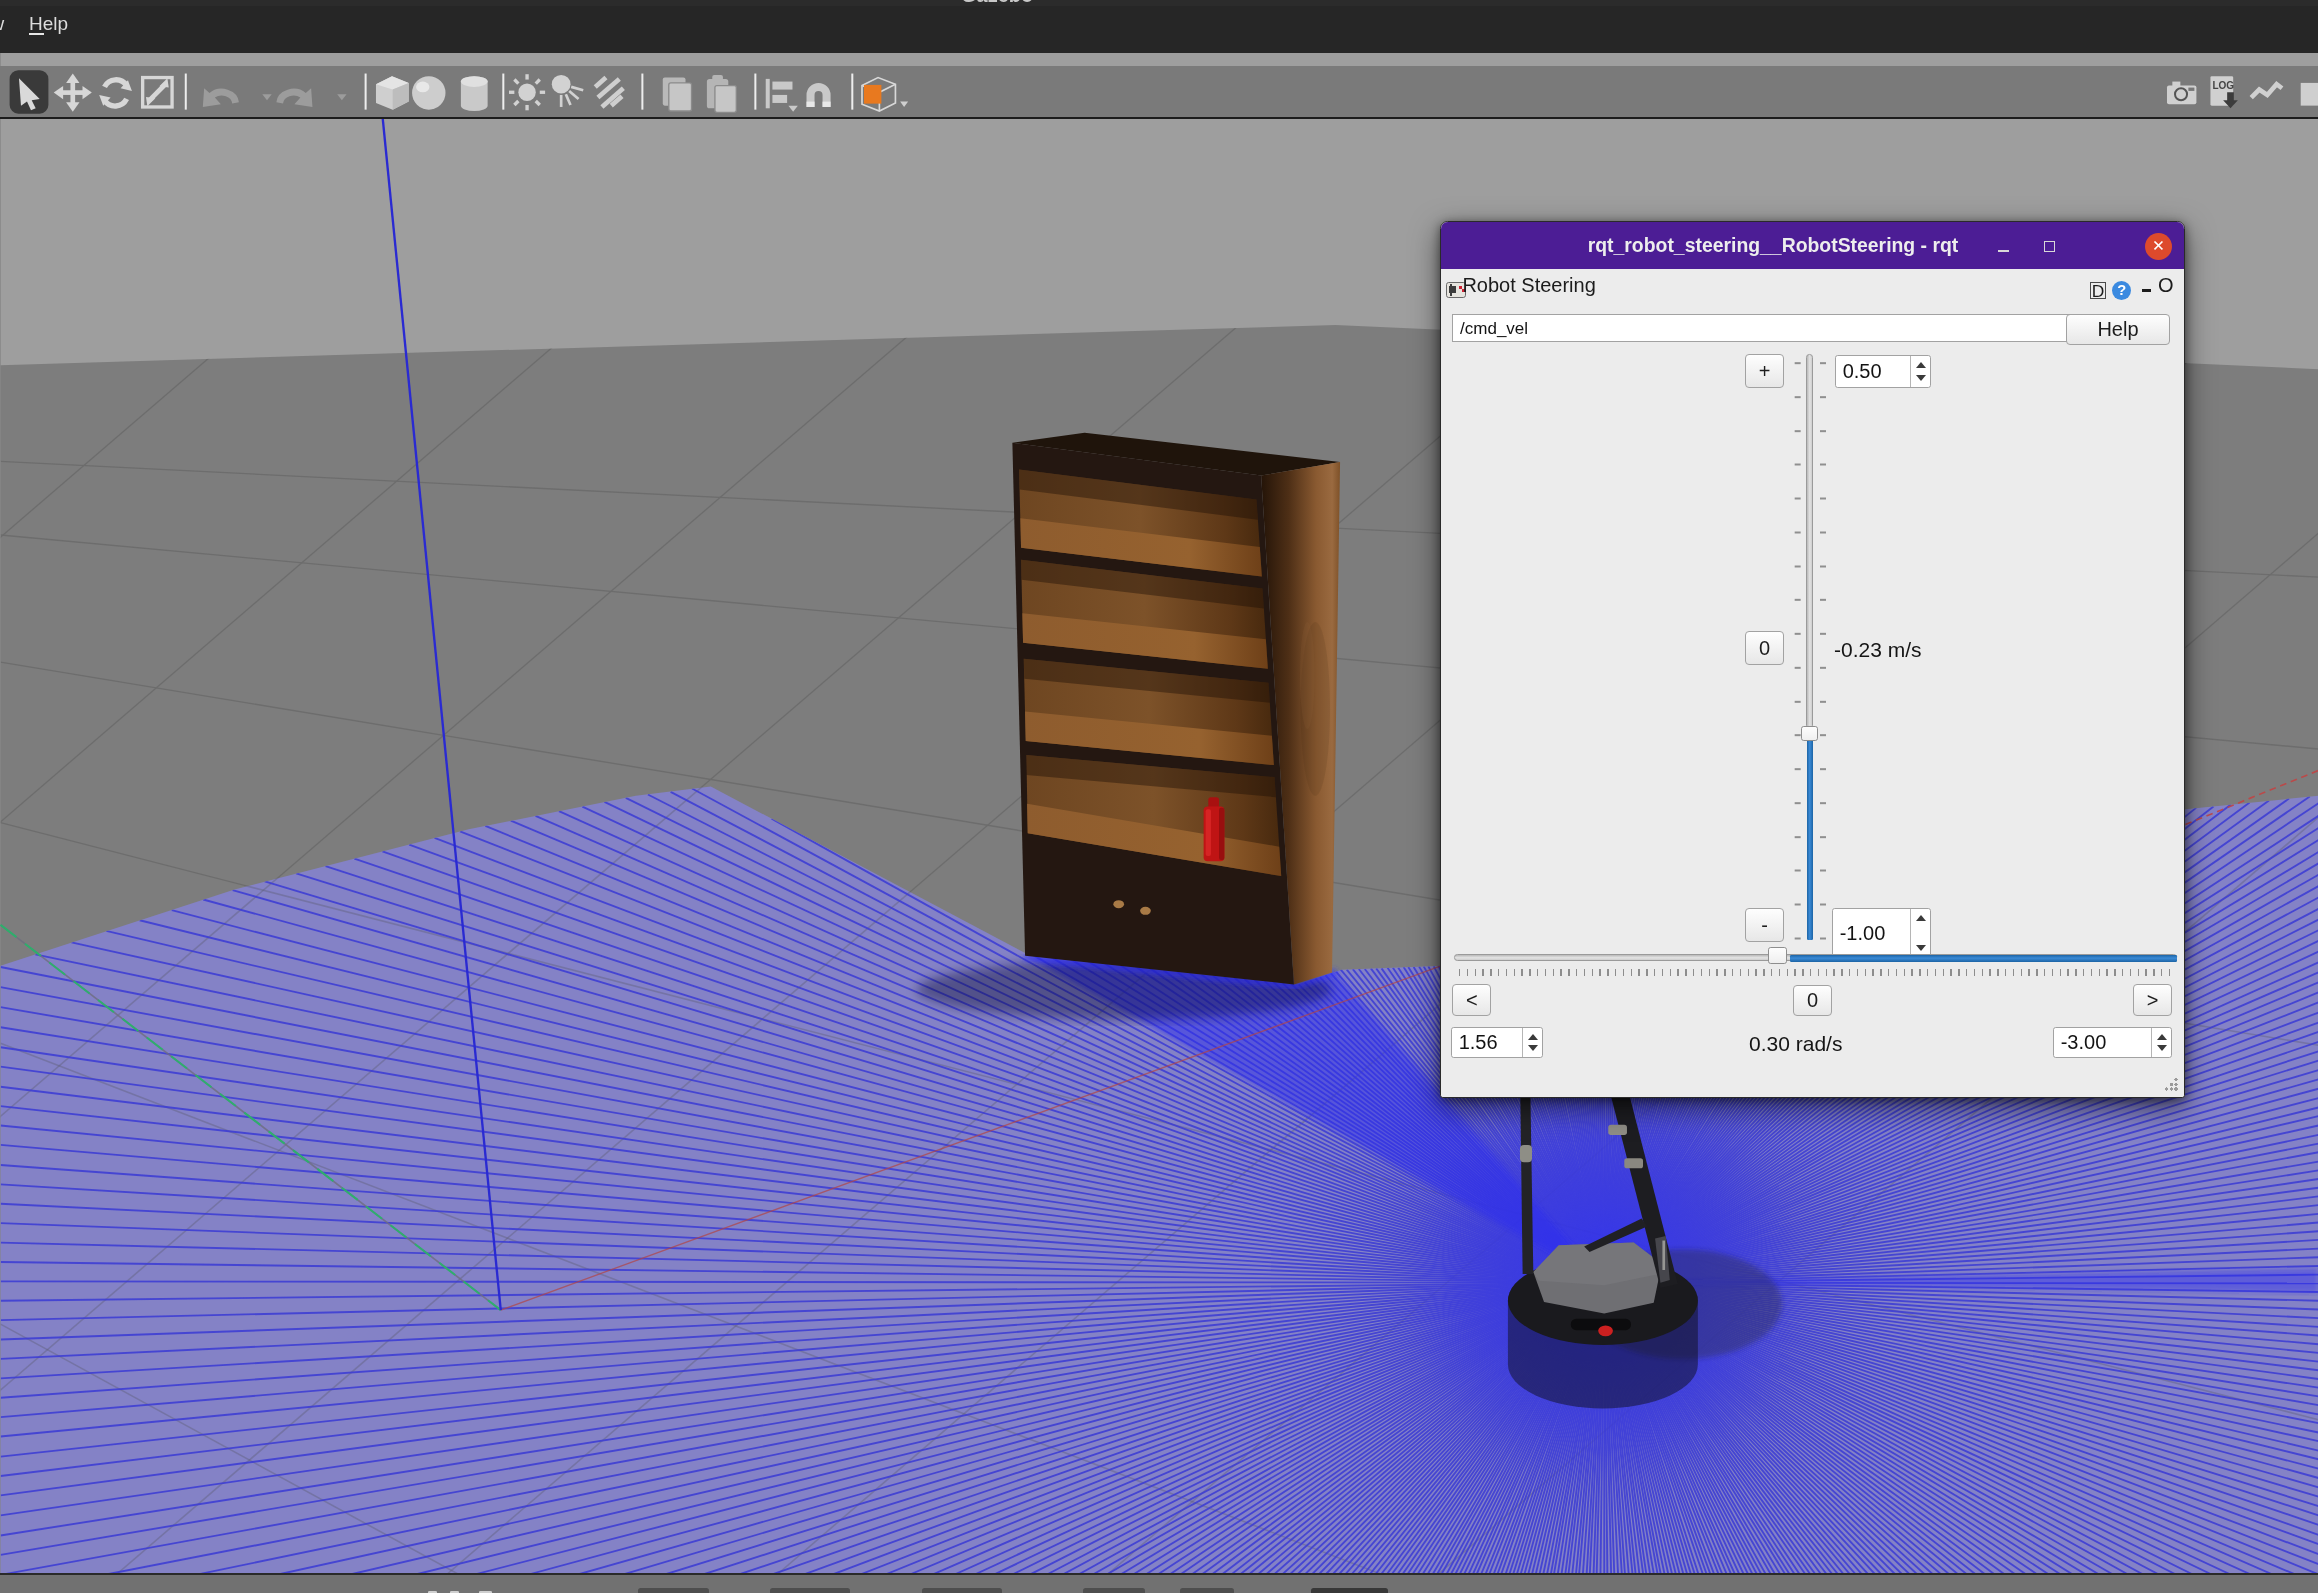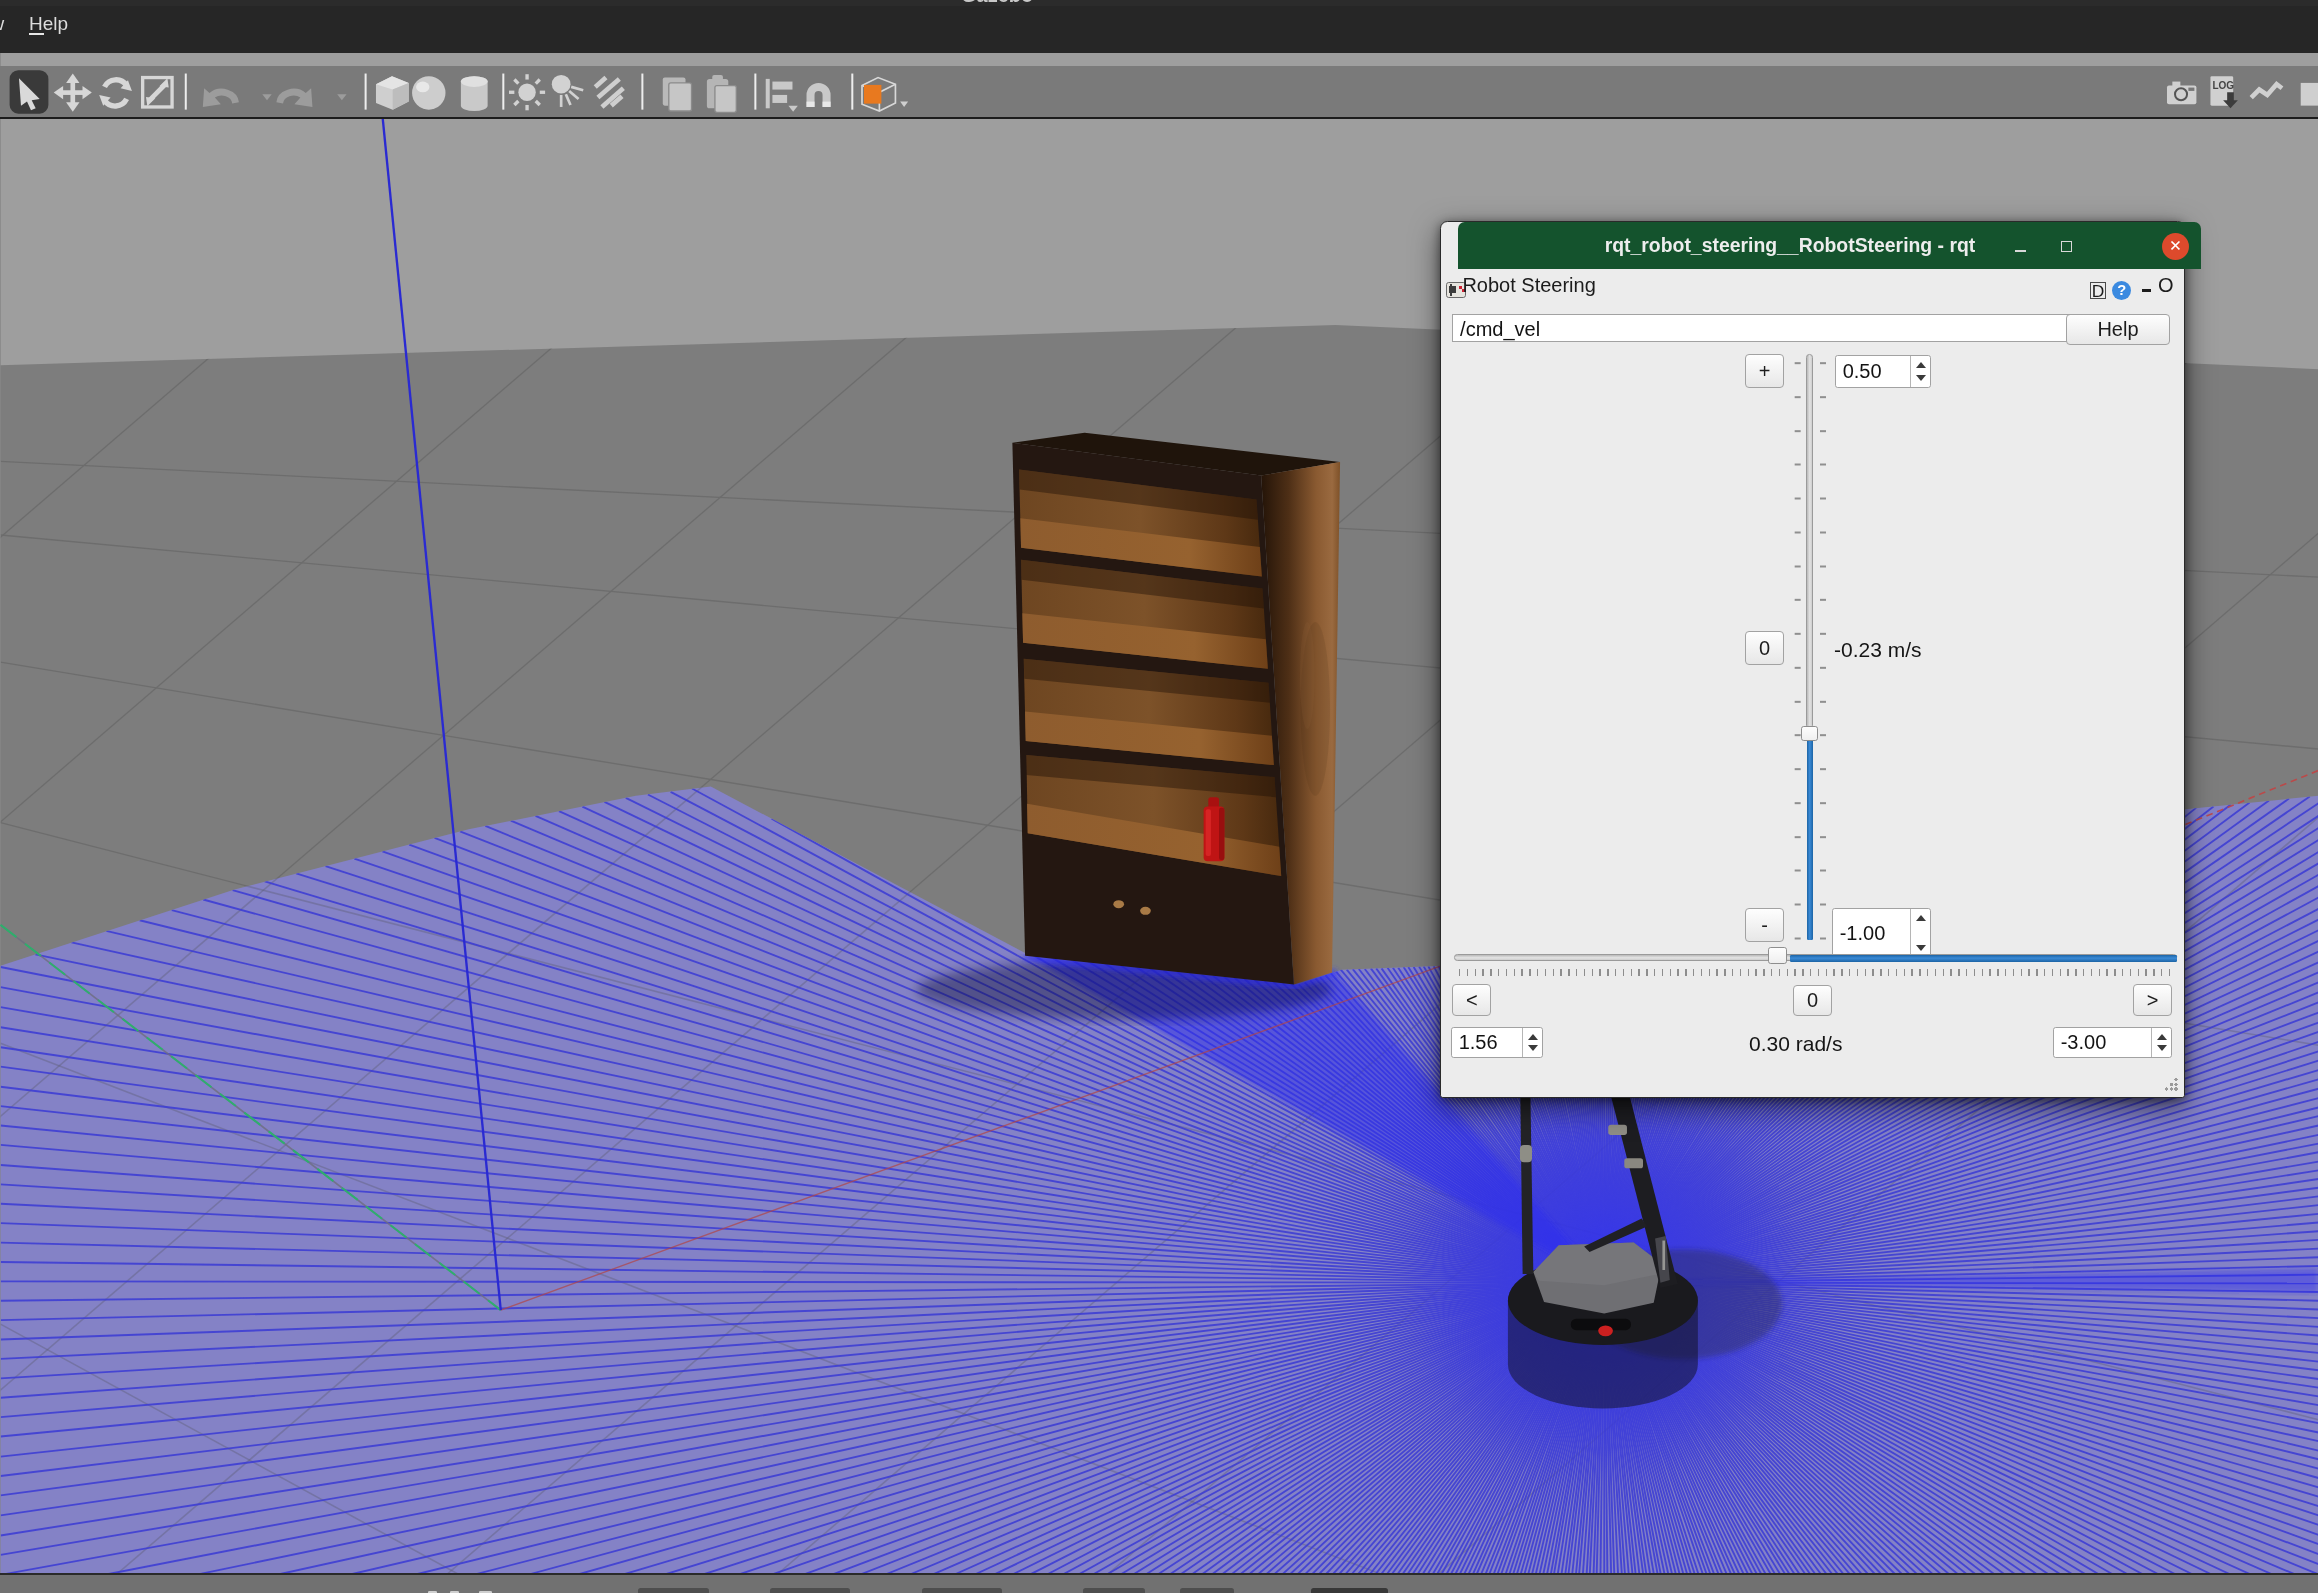--- a/index.html
+++ b/index.html
@@ -777,40 +777,40 @@
 <div style="position:absolute;left:922px;top:13.4px;width:80px;height:8px;background:#4e4e4e;border-radius:2.7px 2.7px 0 0"></div>
 <div style="position:absolute;left:1083px;top:13.4px;width:62px;height:8px;background:#4e4e4e;border-radius:2.7px 2.7px 0 0"></div>
 <div style="position:absolute;left:1180px;top:13.4px;width:54px;height:8px;background:#4e4e4e;border-radius:2.7px 2.7px 0 0"></div>
 <div style="position:absolute;left:1311px;top:13.4px;width:77px;height:8px;background:#383838;border-radius:2.7px 2.7px 0 0"></div>
 <div style="position:absolute;left:428px;top:16px;width:9.4px;height:5.4px;background:#cfcfcf;border-radius:1.3px"></div>
 <div style="position:absolute;left:450px;top:16px;width:9.4px;height:5.4px;background:#cfcfcf;border-radius:1.3px"></div>
 <div style="position:absolute;left:479px;top:16px;width:13.4px;height:5.4px;background:#cfcfcf;border-radius:1.3px"></div>
   </div>
 
 <div id="rqt" style="position:absolute;left:1440px;top:221px;width:745px;height:877px;background:#ececec;border-radius:7.4px 7.4px 2.7px 2.7px;box-shadow:0 9.4px 29px rgba(0,0,0,0.55),0 2px 9.4px rgba(0,0,0,0.45);border:0.7px solid #2a2a2a">
- <div style="position:absolute;left:17px;top:0;width:100%;height:47px;background:#14532d;border-radius:6.7px 6.7px 0 0">
+ <div style="position:absolute;left:0;top:0;width:100%;height:47px;background:#4c1d95;border-radius:6.7px 6.7px 0 0">
    <div style="position:absolute;left:0;top:0;width:100%;text-align:center;line-height:47px;font-size:19.4px;font-weight:bold;color:#ededed;padding-right:79px">rqt_robot_steering__RobotSteering - rqt</div>
    <div style="position:absolute;left:557px;top:28px;width:11.4px;height:2px;background:#d8d8d8"></div>
    <div style="position:absolute;left:603px;top:19px;width:10.7px;height:11.4px;border:1.7px solid #d8d8d8"></div>
    <div style="position:absolute;left:704px;top:10.7px;width:27px;height:27px;border-radius:50%;background:#dd4a2c"></div>
    <div style="position:absolute;left:704px;top:10.7px;width:27px;height:27px;text-align:center;line-height:26px;color:#fff;font-size:15.4px">✕</div>
  </div>
  <div style="position:absolute;left:5.4px;top:60px;width:20px;height:16px;background:#e6e4de;border:1.3px solid #6a6a6a;border-radius:2.7px">
    <div style="position:absolute;left:2px;top:3.3px;width:6.7px;height:6.7px;background:#3c3c3c"></div>
    <div style="position:absolute;left:3px;top:0.7px;width:2px;height:12px;background:#3c3c3c"></div>
    <div style="position:absolute;left:11.4px;top:2.7px;width:3.3px;height:3.3px;background:#cc2233"></div>
    <div style="position:absolute;left:14.7px;top:6px;width:3.3px;height:3.3px;background:#cc2233"></div>
  </div>
  <div style="position:absolute;left:21.4px;top:52px;font-size:20px;color:#1c1c1c">Robot Steering</div>
  <div style="position:absolute;left:649px;top:60px;width:16px;height:16.7px;border:1.3px solid #4a4a4a;color:#1c1c1c;font-size:17.4px;text-align:center;line-height:16px">D</div>
  <div style="position:absolute;left:671px;top:59px;width:19.4px;height:19.4px;border-radius:50%;background:#3b8ae0;color:#fff;font-size:14.7px;font-weight:bold;text-align:center;line-height:19.4px">?</div>
  <div style="position:absolute;left:701px;top:67px;width:8.7px;height:2.7px;background:#1c1c1c"></div>
  <div style="position:absolute;left:717px;top:52px;font-size:20px;color:#1c1c1c">O</div>
 
- <div style="position:absolute;left:11.4px;top:92px;width:618px;height:28px;background:#fff;border:1.3px solid #a2a2a2;border-radius:0;font-size:20px;color:#131313;line-height:28px;padding-left:6.7px">/cmd_vel</div>
+ <div style="position:absolute;left:11.4px;top:92px;width:618px;height:28px;background:#fff;border:1.3px solid #a2a2a2;border-radius:0;font-size:17px;color:#131313;line-height:28px;padding-left:6.7px">/cmd_vel</div>
  <div class="btn" style="position:absolute;left:625px;top:92px;width:104px;height:31px;line-height:29px">Help</div>
 
  <div style="position:absolute;left:365px;top:132px;width:6.7px;height:375px;background:linear-gradient(90deg,#b9b9b9,#e3e3e3 55%,#cdcdcd);border:0.7px solid #9a9a9a;border-radius:3.3px"></div>
  <div style="position:absolute;left:366px;top:515px;width:6px;height:203px;background:linear-gradient(90deg,#1c64a5,#3a8ad6 45%,#1c64a5);border-radius:1.3px"></div>
  <svg width="40" height="615" viewBox="0 0 60 920" style="position:absolute;left:351px;top:134px" xmlns="http://www.w3.org/2000/svg">
    <rect x="4" y="8" width="9" height="3" fill="#8f8f8f"></rect>
       <rect x="42" y="8" width="9" height="3" fill="#8f8f8f"></rect>
       <rect x="4" y="59" width="9" height="3" fill="#8f8f8f"></rect>
       <rect x="42" y="59" width="9" height="3" fill="#8f8f8f"></rect>
       <rect x="4" y="110" width="9" height="3" fill="#8f8f8f"></rect>

